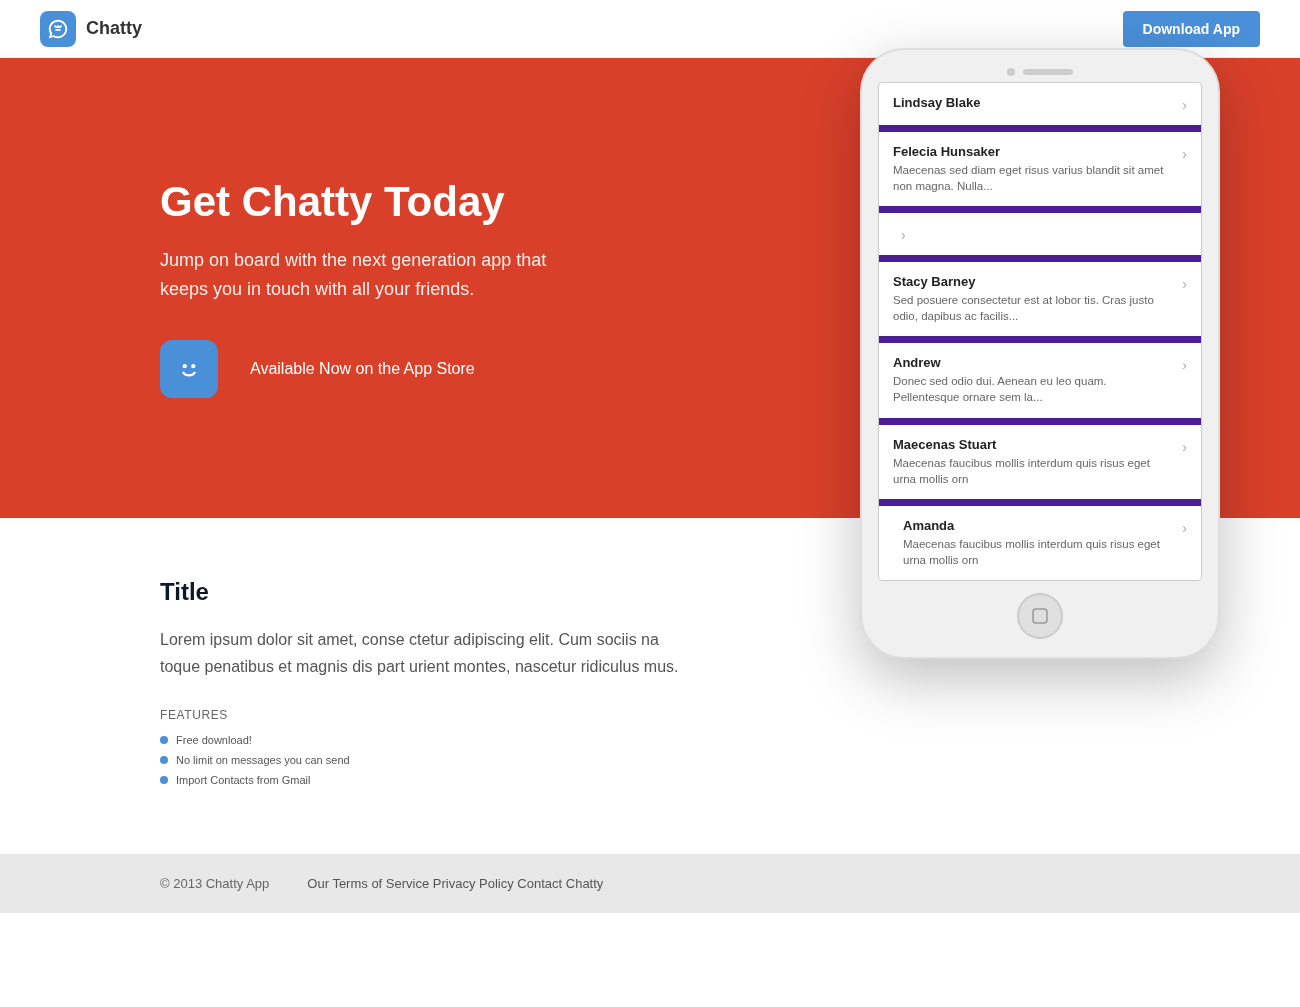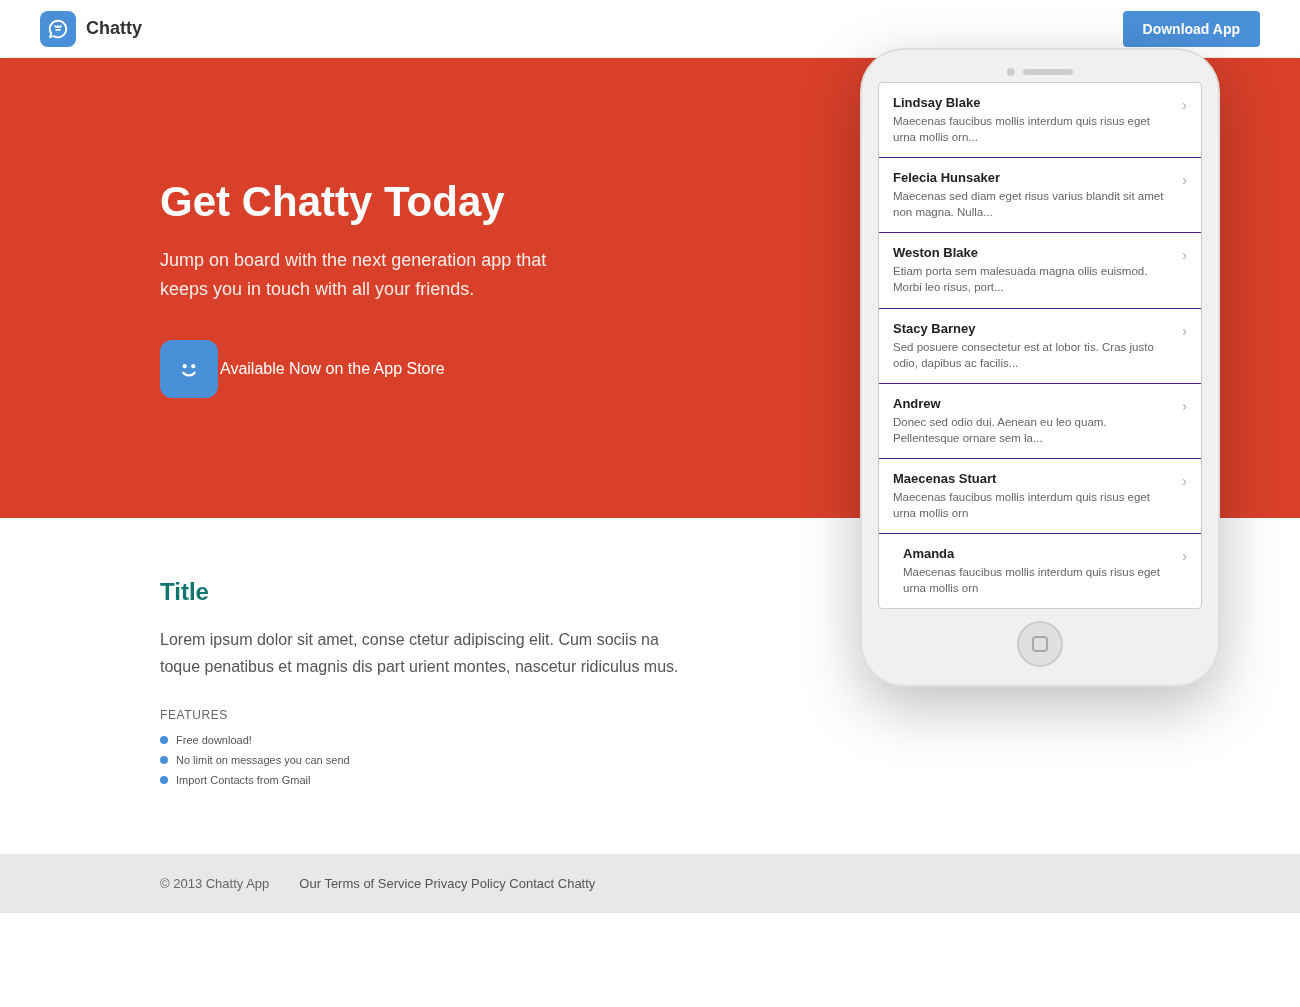--- a/index.html
+++ b/index.html
@@ -71,21 +71,21 @@
     }
     .hero-subtitle {
       font-size: 18px;
       color: rgba(255,255,255,0.9);
       line-height: 1.6;
       margin-bottom: 36px;
     }
     .app-store-badge {
       display: flex;
       align-items: center;
-      gap: 2px;
+      gap: 32px;
     }
     .app-store-icon {
       width: 58px;
       height: 58px;
       background: #4a90d9;
       border-radius: 12px;
       display: flex;
       align-items: center;
       justify-content: center;
       flex-shrink: 0;
@@ -132,21 +132,21 @@
       border-radius: 3px;
     }
     .phone-screen {
       background: #fff;
       border-radius: 4px;
       overflow: hidden;
       border: 1px solid #ccc;
     }
     .phone-contact-list { list-style: none; }
     .phone-contact-item {
-      border-bottom: 1px solid #4c1d95;
+      border-bottom: 7px solid #4c1d95;
       padding: 12px 14px;
       display: flex;
       align-items: flex-start;
       justify-content: space-between;
     }
     .phone-contact-item:last-child { border-bottom: none; padding-left: 24px; }
     .contact-info { flex: 1; }
     .contact-name {
       font-size: 13px;
       font-weight: 700;
@@ -193,21 +193,21 @@
       padding: 60px 160px 60px 160px;
       gap: 40px;
     }
     .content-left {
       max-width: 520px;
       flex: 1;
     }
     .content-title {
       font-size: 24px;
       font-weight: 700;
-      color: #0f766e;
+      color: #0f172a;
       margin-bottom: 20px;
     }
     .content-description {
       font-size: 16px;
       color: #555;
       line-height: 1.7;
       margin-bottom: 28px;
     }
     .features-label {
       font-size: 12px;
@@ -235,21 +235,21 @@
       border-radius: 50%;
       flex-shrink: 0;
     }
 
     
     .footer {
       background: #e8e8e8;
       padding: 22px 160px;
       display: flex;
       align-items: center;
-      gap: 30px;
+      gap: 38px;
       font-size: 13px;
       color: #666;
     }
     .footer-link {
       color: #555;
       text-decoration: none;
       cursor: pointer;
     }
     .footer-copy { color: #666; }
   </style>
@@ -293,36 +293,31 @@
     <div class="phone-outer">
       <div class="phone-top-bar">
         <div class="phone-camera"></div>
         <div class="phone-speaker"></div>
       </div>
       <div class="phone-screen">
         <ul class="phone-contact-list" id="contact-list">
             <li class="phone-contact-item">
       <div class="contact-info">
         <div class="contact-name">Lindsay Blake</div>
-        <div class="contact-preview">Maecenas faucibus mollis interdum quis risus eget urna mollis orn...</div>
       </div>
       <span class="contact-chevron">›</span>
     </li>
             <li class="phone-contact-item">
       <div class="contact-info">
         <div class="contact-name">Felecia Hunsaker</div>
         <div class="contact-preview">Maecenas sed diam eget risus varius blandit sit amet non magna. Nulla...</div>
       </div>
       <span class="contact-chevron">›</span>
     </li>
             <li class="phone-contact-item">
-      <div class="contact-info">
-        <div class="contact-name">Weston Blake</div>
-        <div class="contact-preview">Etiam porta sem malesuada magna ollis euismod. Morbi leo risus, port...</div>
-      </div>
       <span class="contact-chevron">›</span>
     </li>
             <li class="phone-contact-item">
       <div class="contact-info">
         <div class="contact-name">Stacy Barney</div>
         <div class="contact-preview">Sed posuere consectetur est at lobor tis. Cras justo odio, dapibus ac facilis...</div>
       </div>
       <span class="contact-chevron">›</span>
     </li>
             <li class="phone-contact-item">

